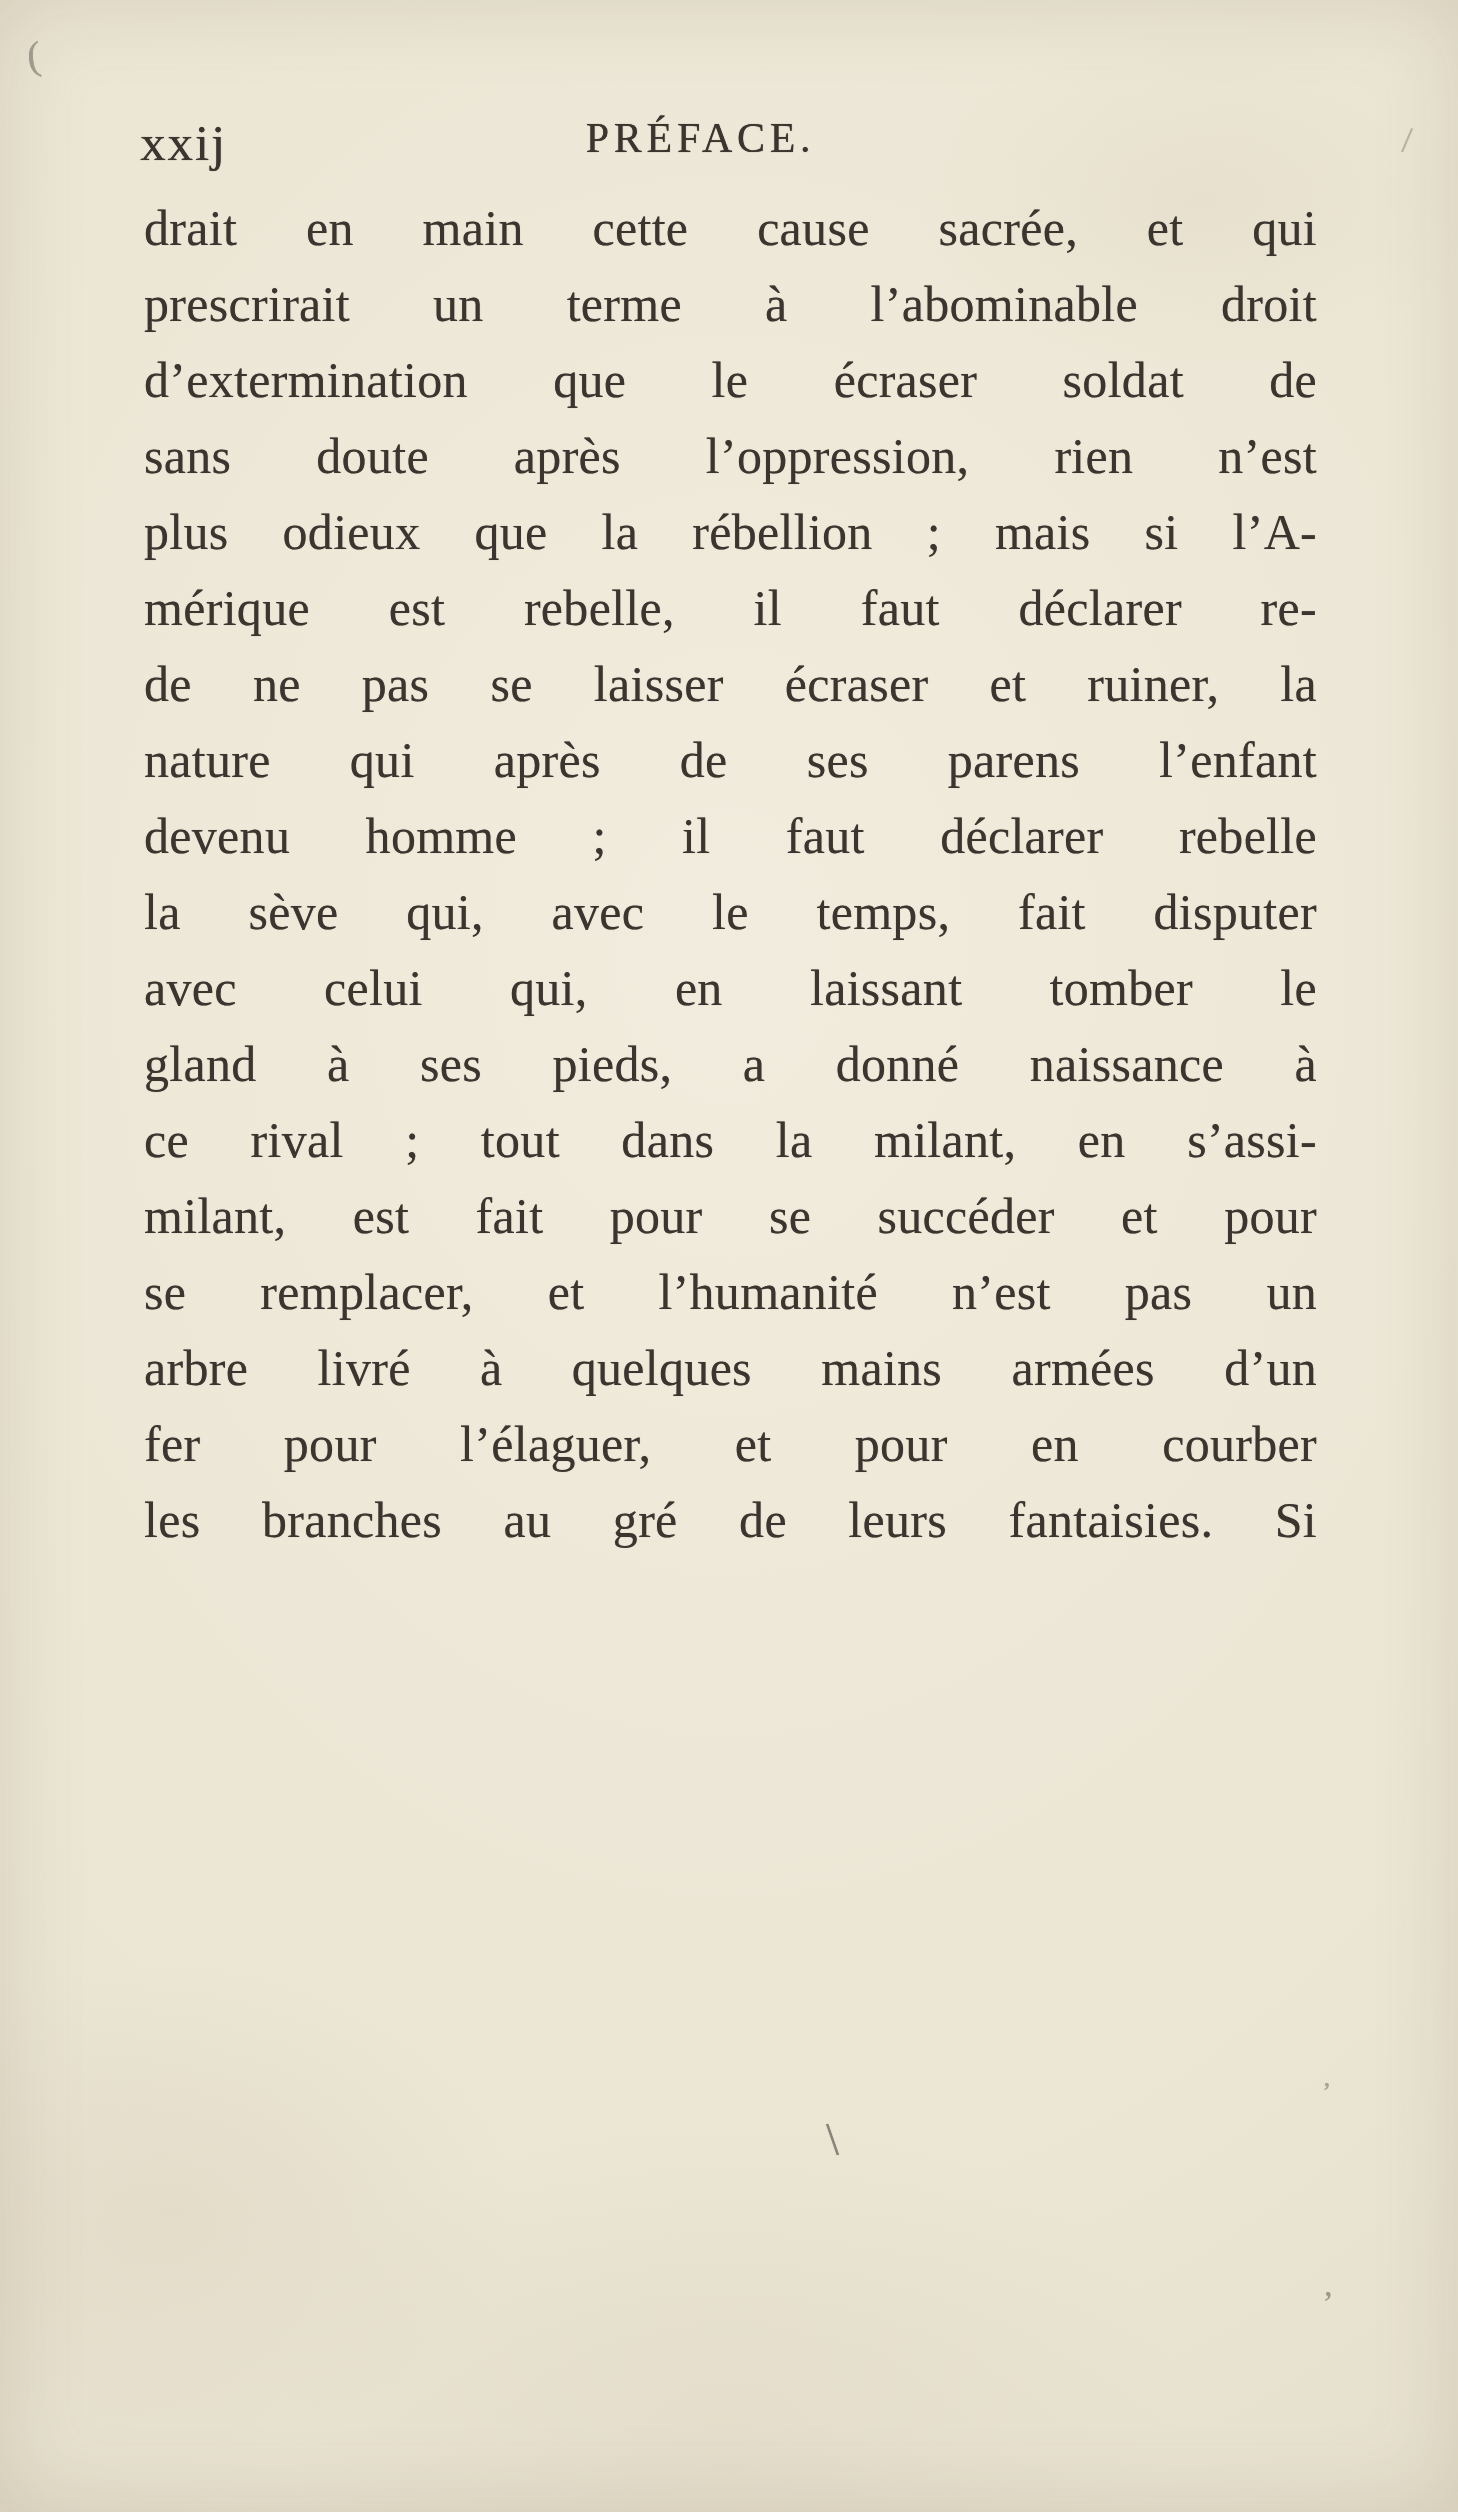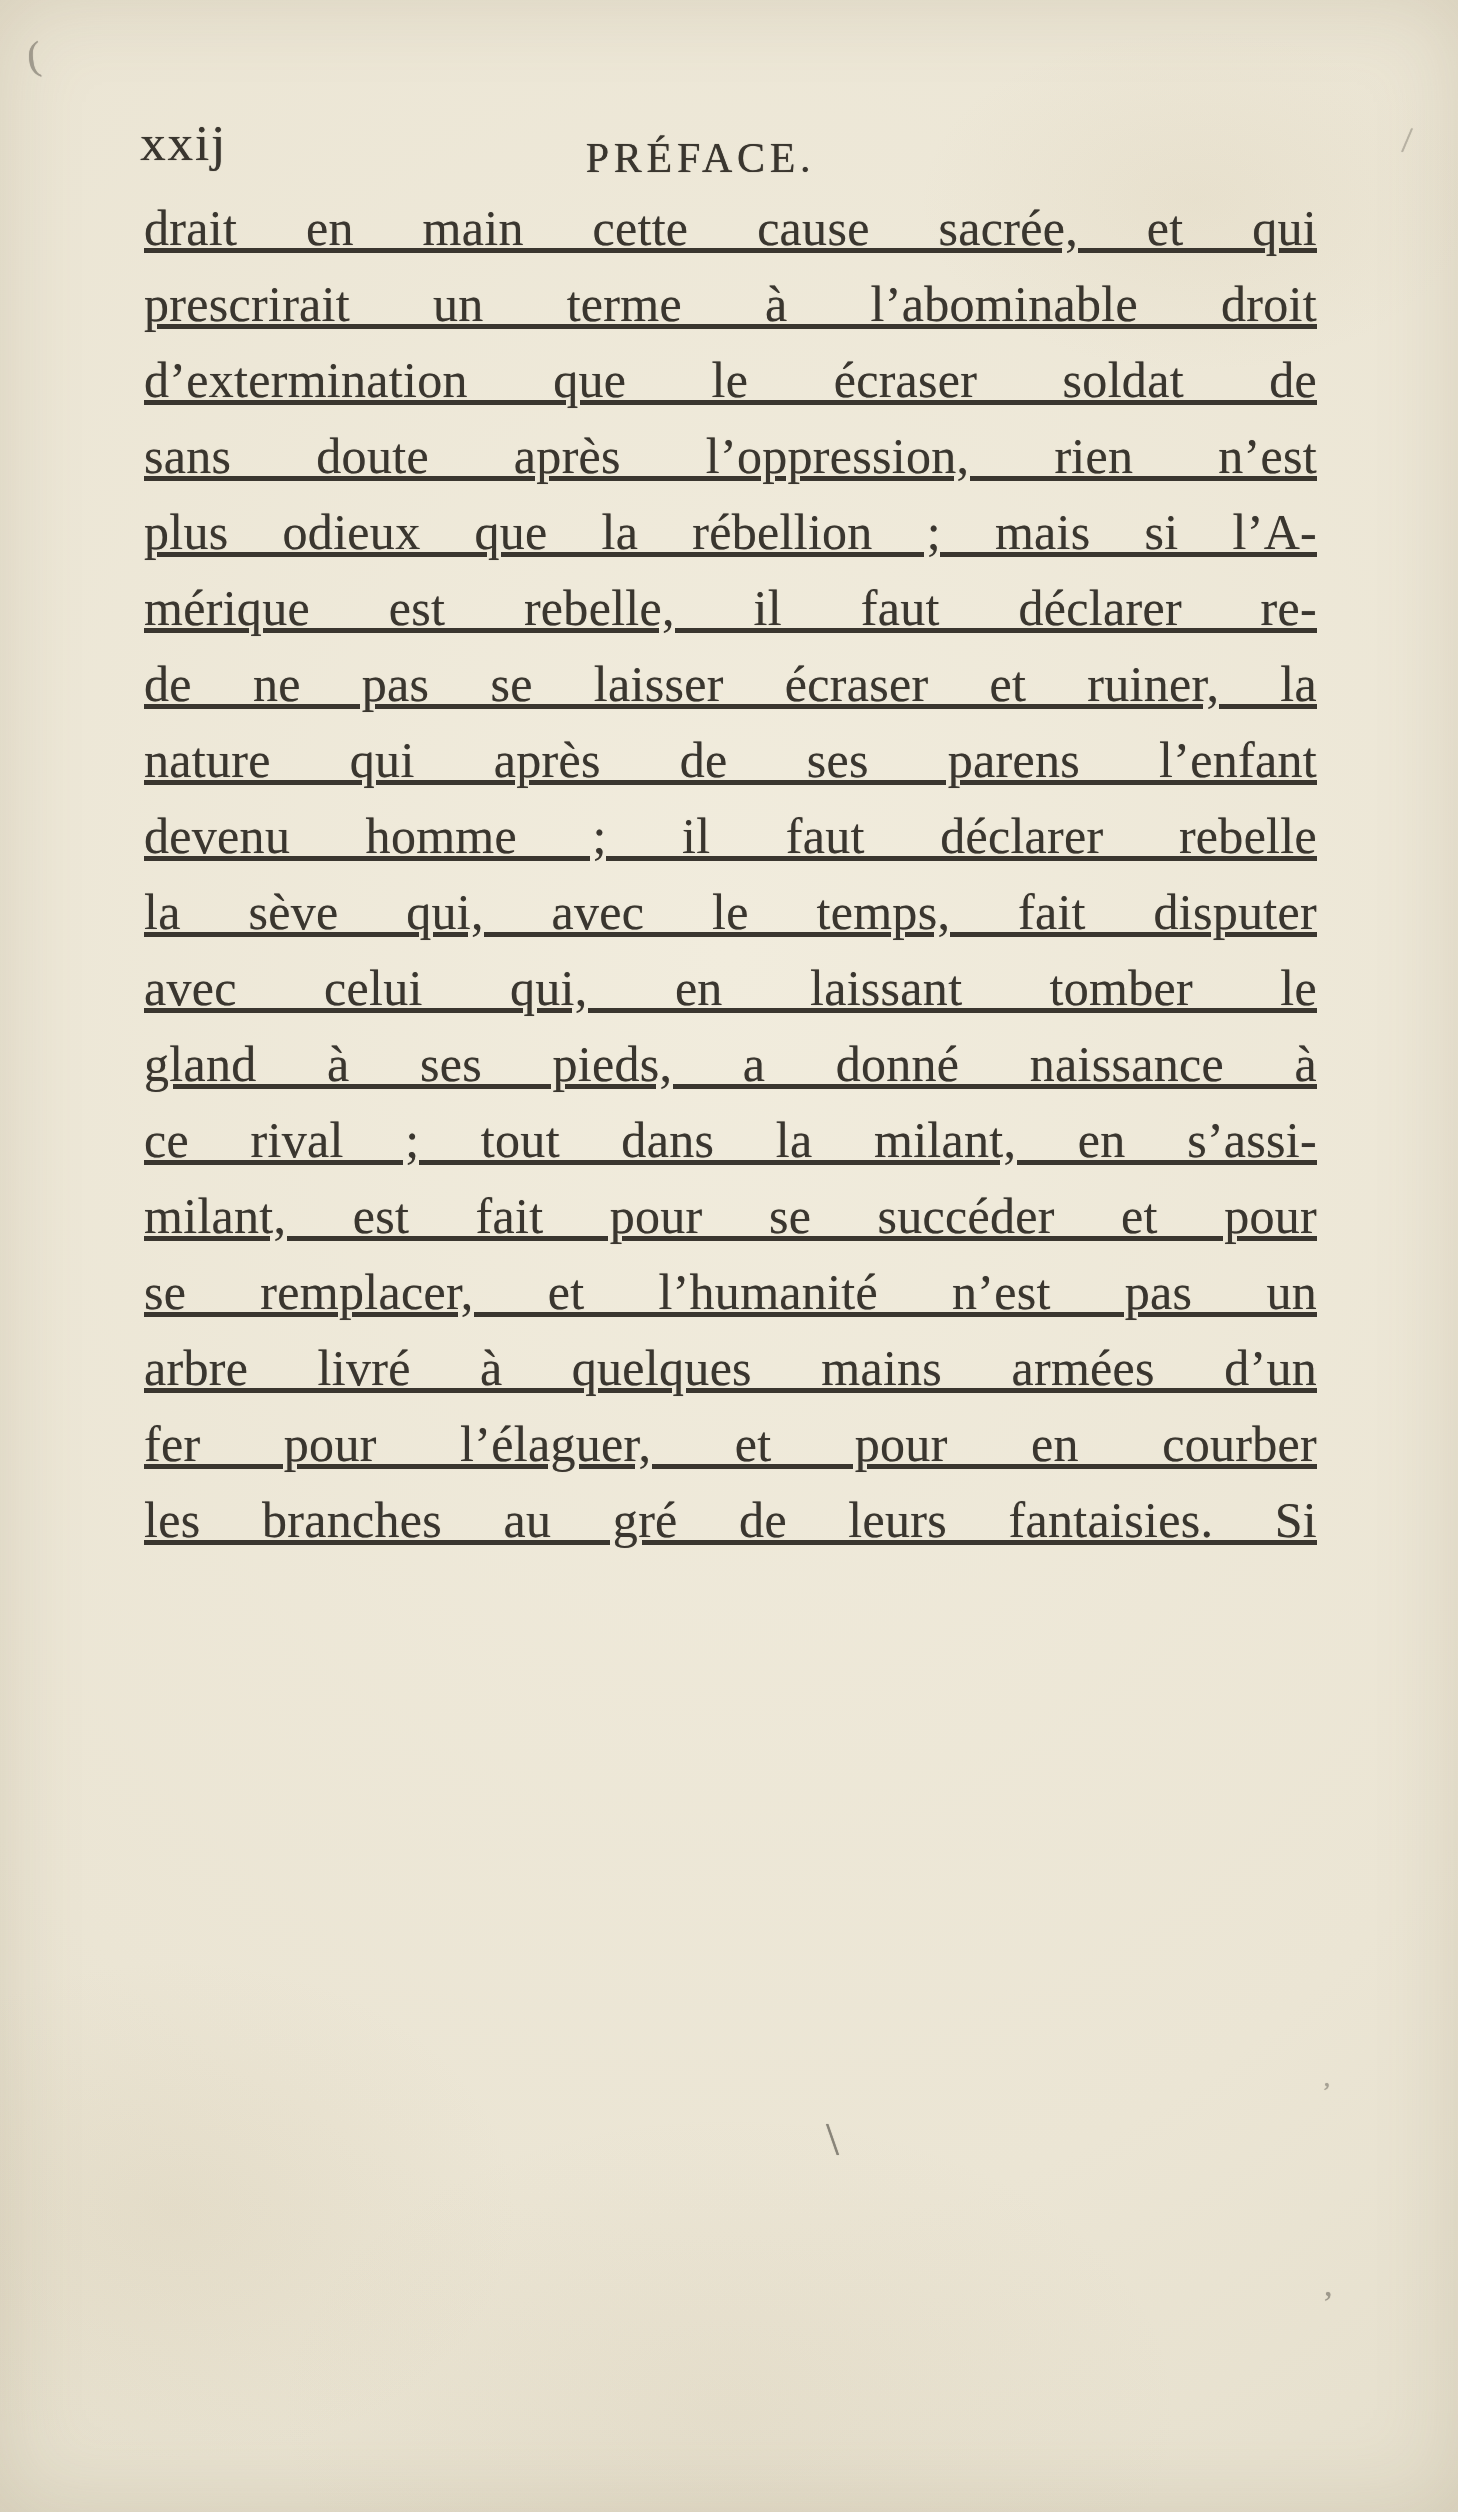--- a/index.html
+++ b/index.html
@@ -42,25 +42,23 @@
   .running-title {
     position: absolute;
     left: 0;
     right: 0;
     top: 1.9px;
     text-align: center;
     transform: translateX(-30px);
     font-size: 42px;
     letter-spacing: 4.7px;
     text-shadow: 0 0 0.8px currentColor;
-    margin-top: 20px;
   }
   .textblock {
     margin-top: 15px;
-    text-decoration: underline;
   }
   .line {
     font-size: 50px;
     line-height: 76px;
     letter-spacing: 0.3px;
     word-spacing: 1.9px;
     text-align: justify;
     text-align-last: justify;
     white-space: nowrap;
     text-shadow: 0 0 0.7px rgba(56,52,45,0.55);

